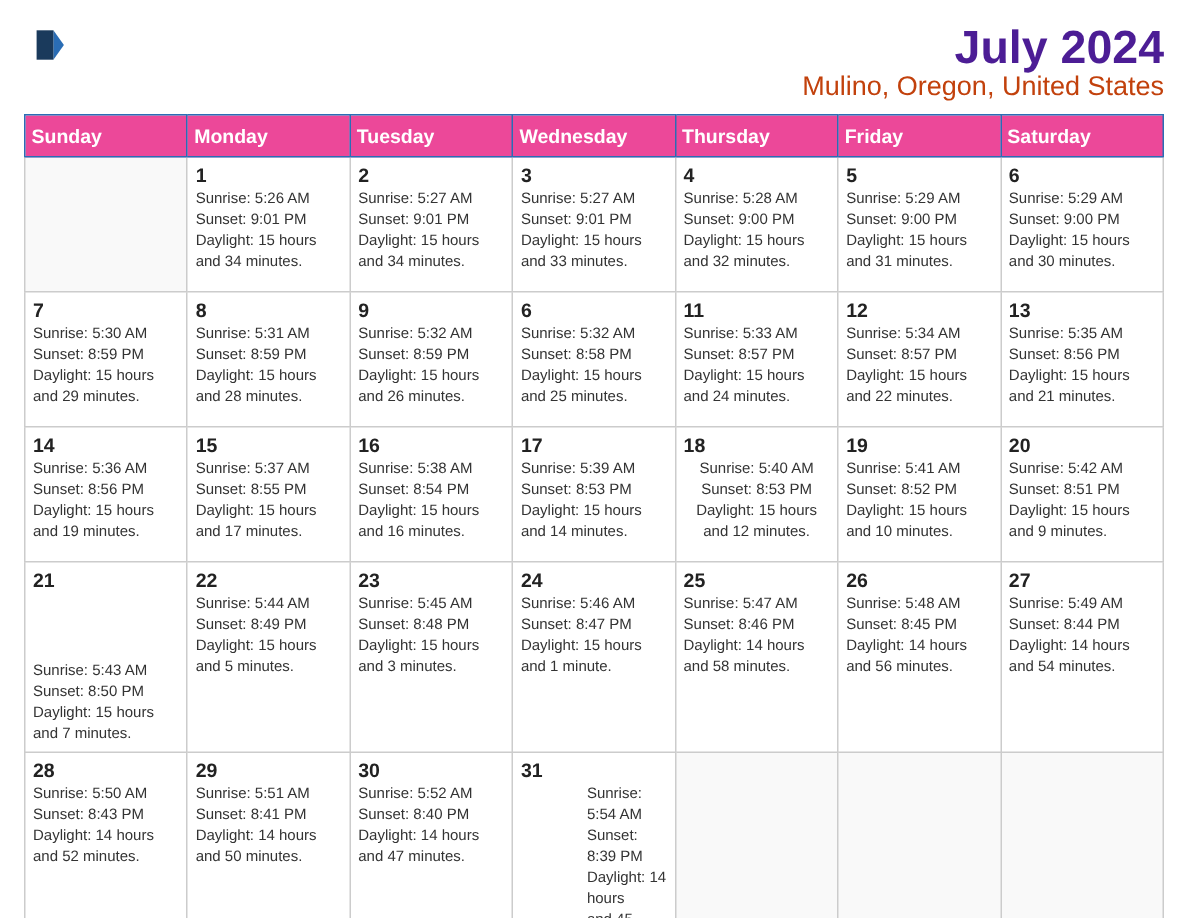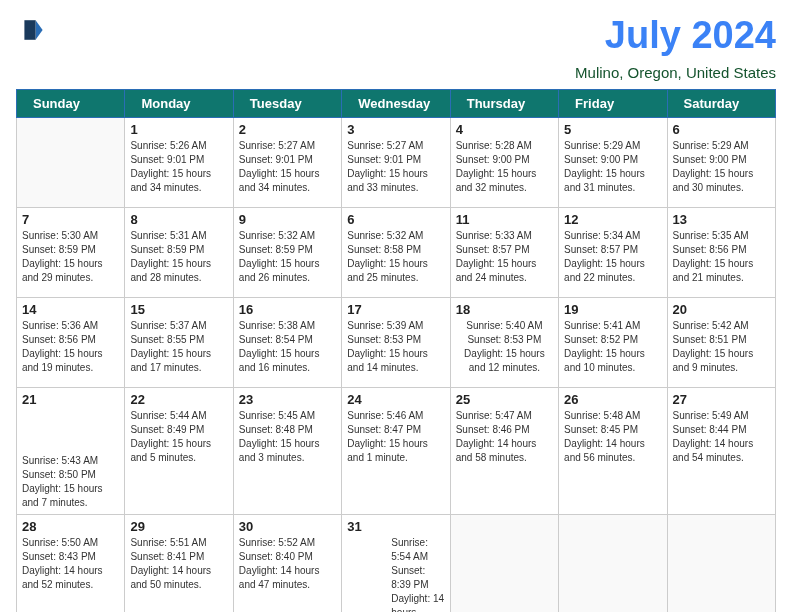--- a/index.html
+++ b/index.html
@@ -31,41 +31,41 @@
       display: block;
     }
     .logo-icon {
       width: 28px;
       height: 28px;
     }
     .title-block {
       text-align: right;
     }
     .month-title {
-      font-size: 38px;
+      font-size: 31px;
       font-weight: bold;
-      color: #3b82f6;
+      color: #4c1d95;
       line-height: 1;
     }
     .location {
-      font-size: 15px;
-      color: #14532d;
-      margin-top: 10px;
+      font-size: 18px;
+      color: #c2410c;
+      margin-top: 0;
     }
     table {
       width: 100%;
       border-collapse: collapse;
       table-layout: fixed;
     }
     th {
-      background-color: #0f766e;
+      background-color: #ec4899;
       color: #fff;
       font-size: 13px;
       font-weight: bold;
-      padding: 6px 16px;
+      padding: 6px 4px;
       text-align: left;
       border: 1px solid #2a6db5;
     }
     td {
       border: 1px solid #ccc;
       vertical-align: top;
       padding: 4px 5px;
       height: 90px;
       font-size: 10.5px;
       color: #222;

